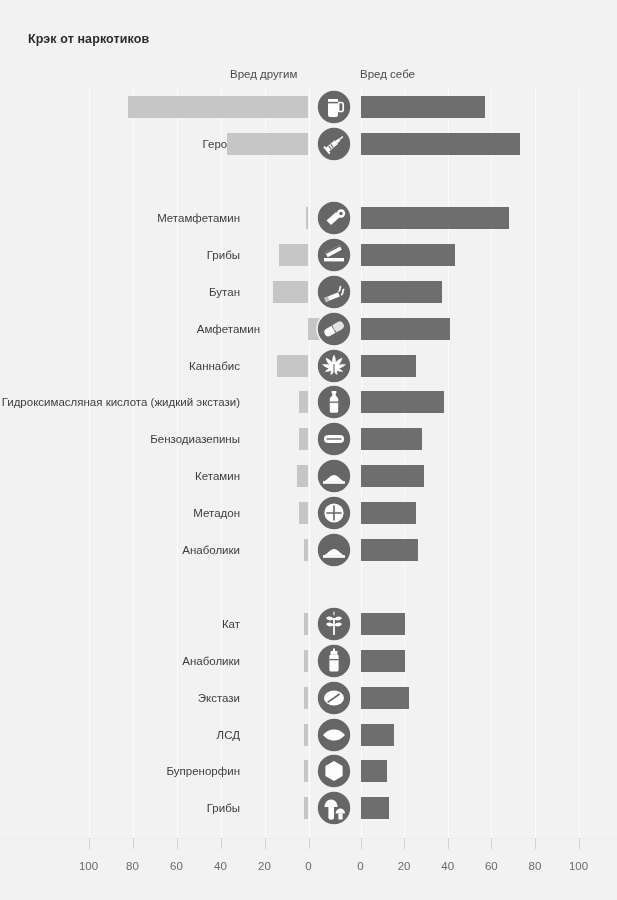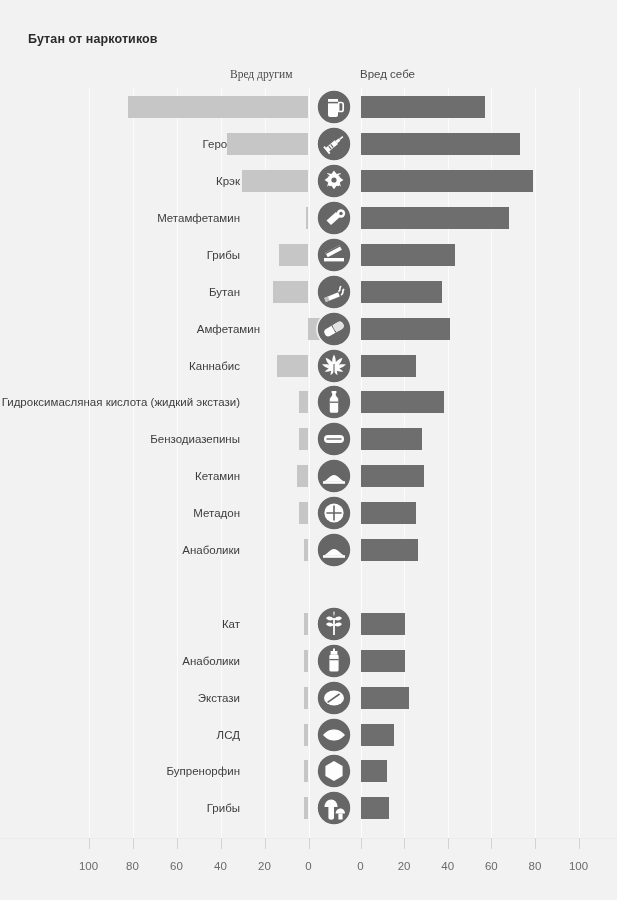--- a/index.html
+++ b/index.html
@@ -18,21 +18,21 @@
     position:absolute;left:28px;top:32px;
     font-size:12.5px;font-weight:bold;color:#2b2b2b;
     letter-spacing:.1px;white-space:nowrap;
   }
 
   
   .col-header{
     position:absolute;top:68px;
     font-size:11.5px;color:#4a4a4a;white-space:nowrap;
   }
-  .col-header.left{left:230px;font-family:Liberation Serif, serif;}
+  .col-header.left{left:230px;}
   .col-header.right{left:360px;}
 
   
   
   
   .gridlines{position:absolute;left:0;top:88px;width:617px;height:750px;}
   .gridline{
     position:absolute;top:0;width:1px;height:750px;
     background:#fbfbfb;
   }
@@ -83,21 +83,21 @@
   }
   .axis-baseline{
     position:absolute;left:0;top:0;width:617px;height:1px;background:#ececec;
   }
 </style>
 </head>
 <body>
 
 <div id="chart-root">
 
-  <div class="chart-title">Бутан от наркотиков</div>
+  <div class="chart-title">Крэк от наркотиков</div>
 
   <div class="col-header left">Вред другим</div>
   <div class="col-header right">Вред себе</div>
 
   <div class="gridlines" id="gridlines">
       <div class="gridline strong" style="left: 308.5px;"></div>
       <div class="gridline" style="left: 264.5px;"></div>
       <div class="gridline" style="left: 220.5px;"></div>
       <div class="gridline" style="left: 176.5px;"></div>
       <div class="gridline" style="left: 132.5px;"></div>
@@ -133,34 +133,20 @@
           <svg viewBox="0 0 36 36" xmlns="http://www.w3.org/2000/svg">
             <circle cx="18" cy="18" r="17" fill="#666"></circle>
             <circle cx="18" cy="18" r="17" fill="none" stroke="#f2f2f2" stroke-width="1.6"></circle>
             <g transform="rotate(-40 18 18)">
               <rect x="9" y="15.6" width="12" height="5" fill="#fdfdfd"></rect>
               <rect x="21" y="16.6" width="4" height="3" fill="#fdfdfd"></rect>
               <path d="M25 18h4.5" stroke="#fdfdfd" stroke-width="1.6"></path>
               <path d="M8.6 13.6v9" stroke="#fdfdfd" stroke-width="1.8"></path>
               <path d="M12.6 16.2v4.2M15.2 16.2v4.2" stroke="#666" stroke-width="1.2"></path>
             </g>
-          </svg>
-        </div>
-      </div>
-      <div class="row" style="top: 73.8px;">
-        <div class="row-label">Крэк</div>
-        <div class="bar left" title="Вред другим: 30" style="width: 66px;"></div>
-        <div class="bar right" title="Вред себе: 79" style="width: 172.22px;"></div>
-        <div class="icon-wrap">
-          <svg viewBox="0 0 36 36" xmlns="http://www.w3.org/2000/svg">
-            <circle cx="18" cy="18" r="17" fill="#666"></circle>
-            <circle cx="18" cy="18" r="17" fill="none" stroke="#f2f2f2" stroke-width="1.6"></circle>
-            <path d="M18 7.5l2.6 3.6 4.3-1.1-1.1 4.3 3.6 2.6-3.6 2.6 1.1 4.3-4.3-1.1-2.6 3.6-2.6-3.6-4.3 1.1 1.1-4.3-3.6-2.6 3.6-2.6-1.1-4.3 4.3 1.1z" fill="#fdfdfd"></path>
-            <circle cx="18" cy="17" r="2.6" fill="#666"></circle>
-            <path d="M11.2 11.2l2 2M24.8 11.2l-2 2M11.2 24.8l2-2M24.8 24.8l-2-2" stroke="#666" stroke-width="1.3"></path>
           </svg>
         </div>
       </div>
       <div class="row" style="top: 110.7px; text-decoration: underline;">
         <div class="row-label">Метамфетамин</div>
         <div class="bar left" title="Вред другим: 1" style="width: 2.2px;"></div>
         <div class="bar right" title="Вред себе: 68" style="width: 148.24px;"></div>
         <div class="icon-wrap">
           <svg viewBox="0 0 36 36" xmlns="http://www.w3.org/2000/svg">
             <circle cx="18" cy="18" r="17" fill="#666"></circle>

